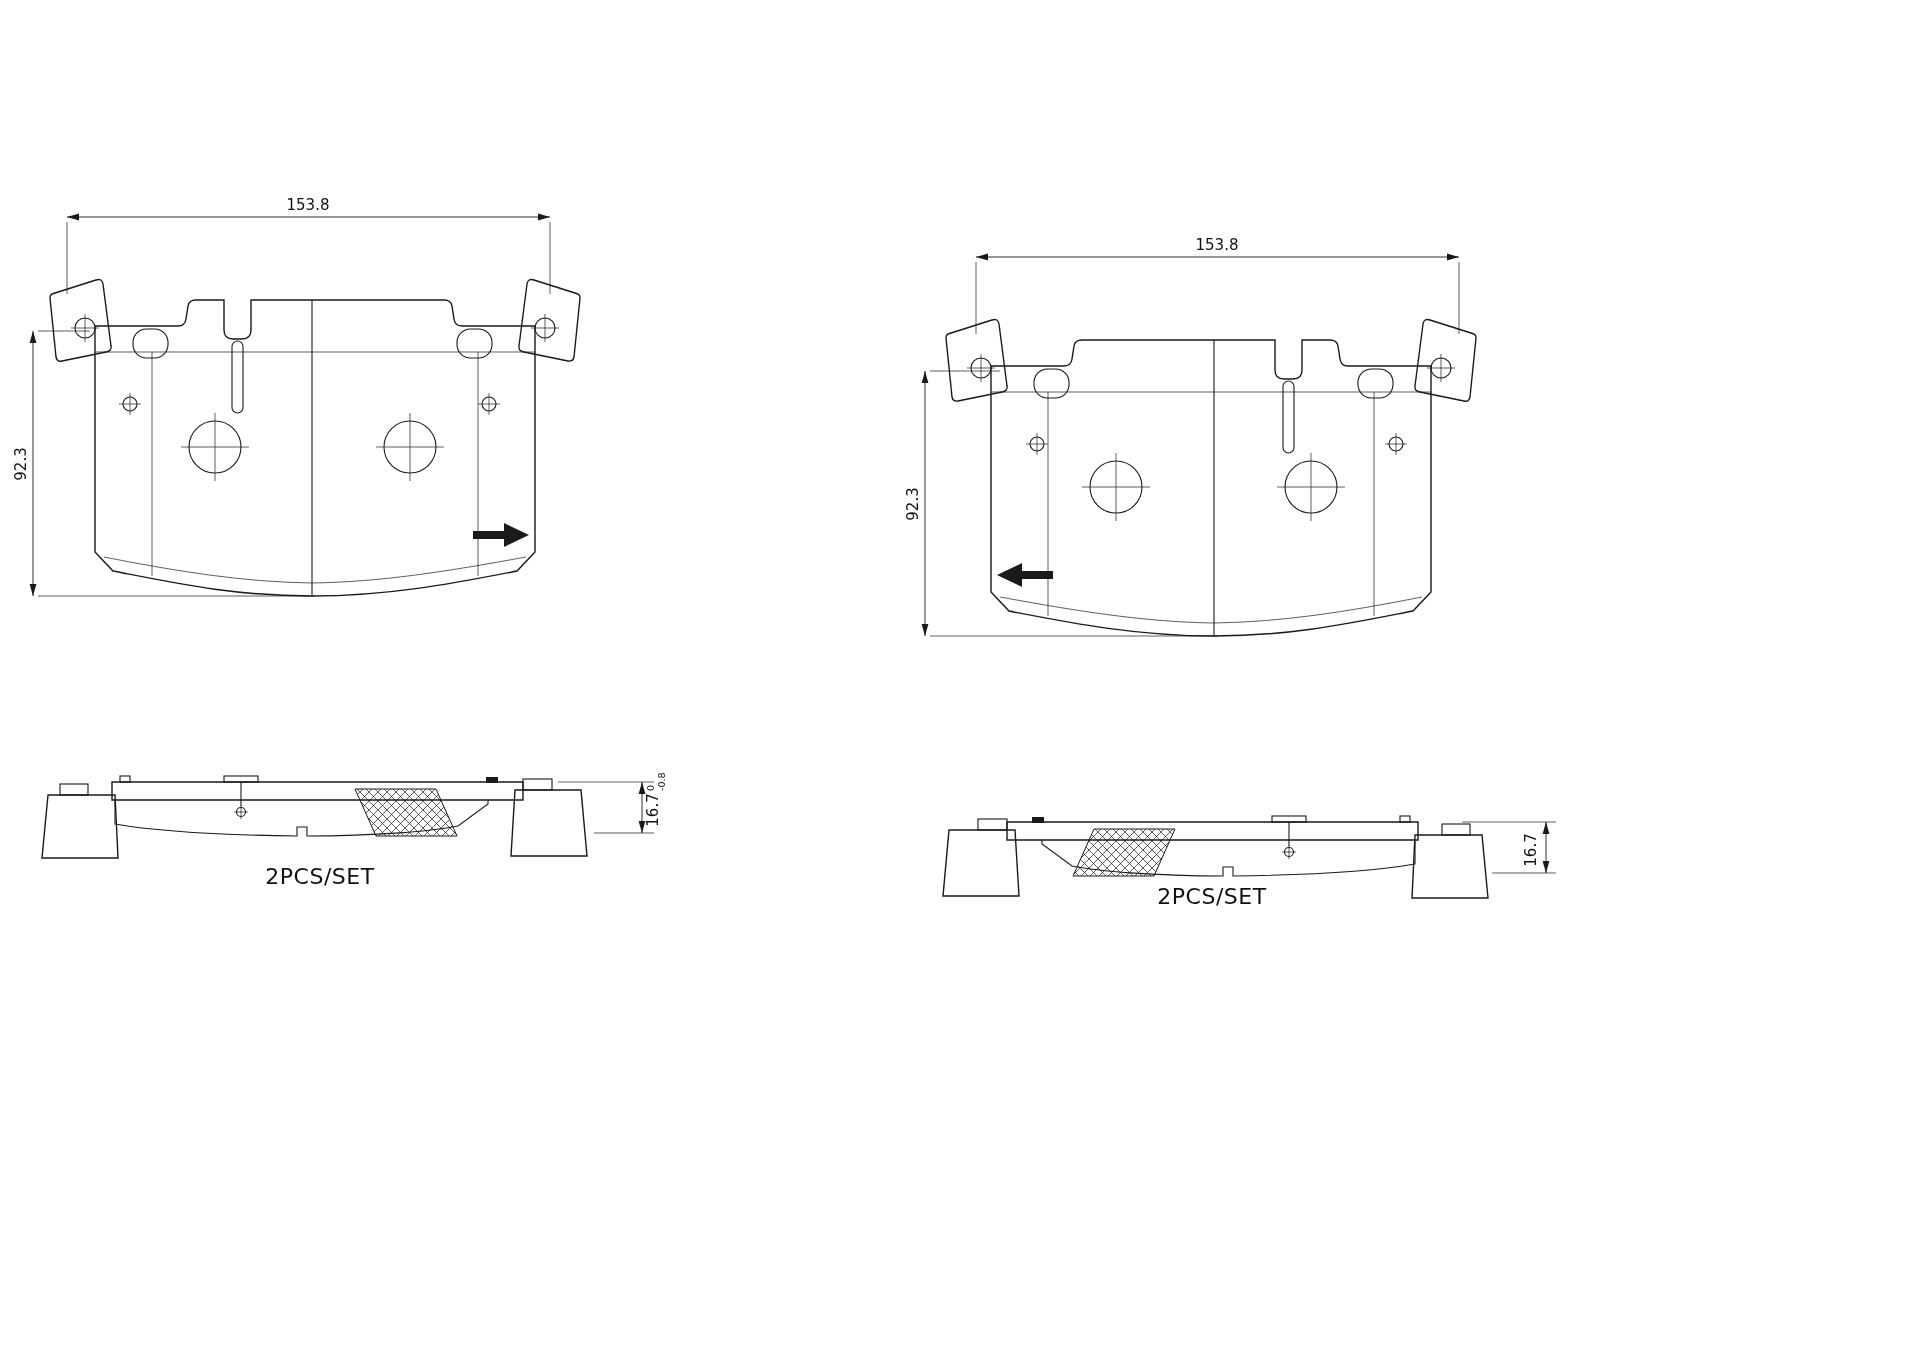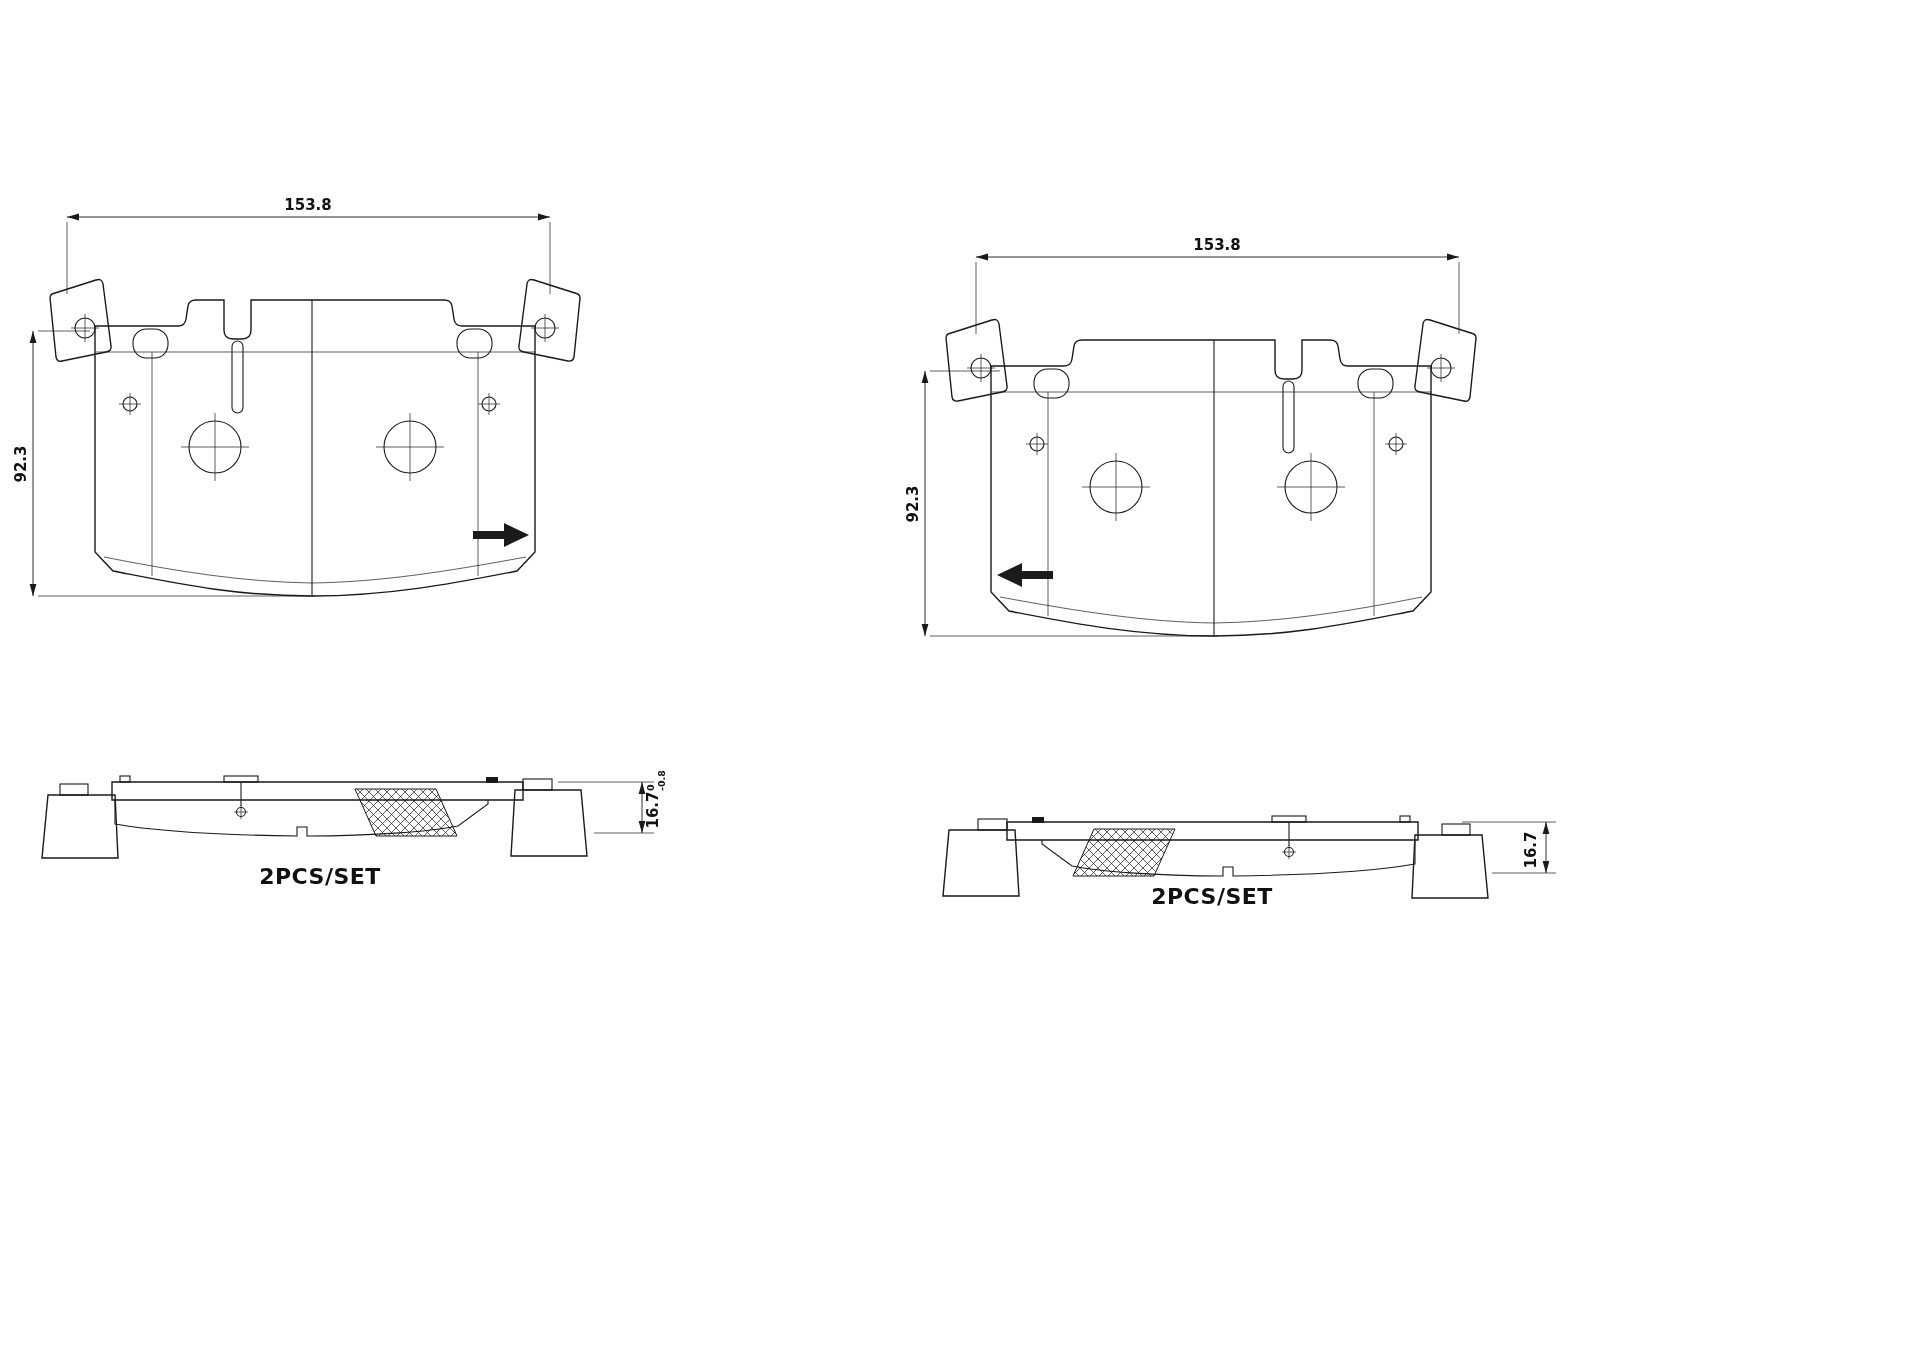--- a/index.html
+++ b/index.html
@@ -6,21 +6,20 @@
     margin: 0;
     padding: 0;
     background: #ffffff;
   }
   #page {
     position: relative;
     width: 1920px;
     height: 1357px;
     background: #ffffff;
     font-family: "DejaVu Sans", "Liberation Sans", sans-serif;
-    font-weight: bold;
   }
   svg {
     display: block;
   }
   .ln   { stroke: #1a1a1a; fill: none; stroke-width: 1.4; }
   .ln2  { stroke: #1a1a1a; fill: none; stroke-width: 1.1; }
   .thin { stroke: #1a1a1a; fill: none; stroke-width: 0.7; }
   .dim  { stroke: #1a1a1a; fill: none; stroke-width: 0.9; }
   .fillb{ fill: #1a1a1a; stroke: none; }
   text  { fill: #111111; font-family: "DejaVu Sans", "Liberation Sans", sans-serif; }

